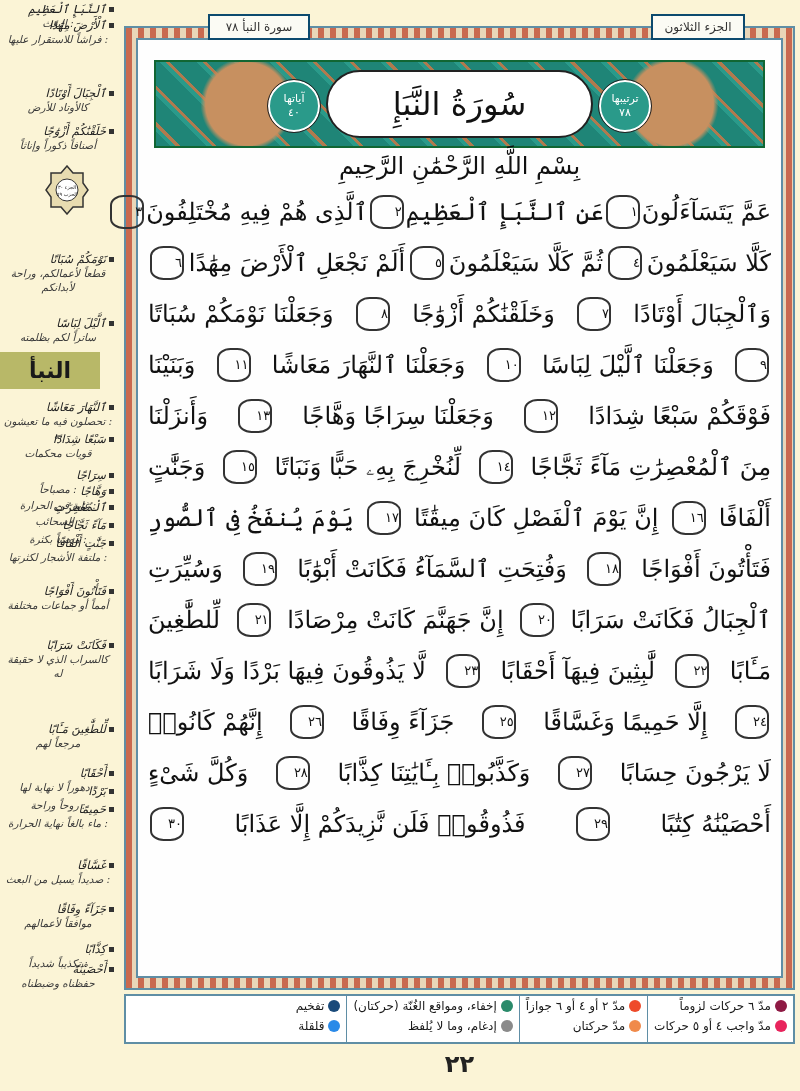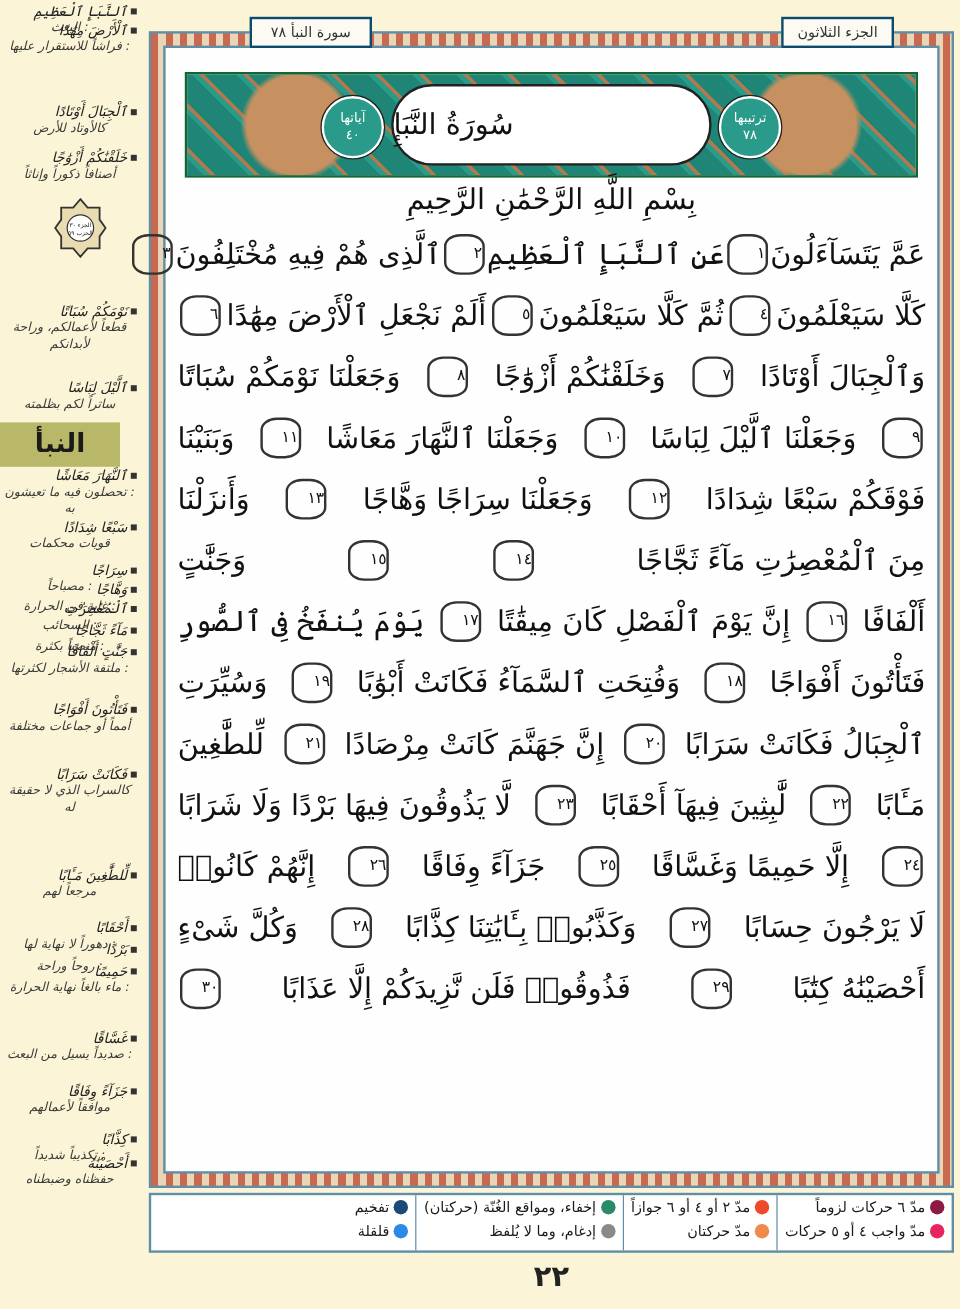--- a/index.html
+++ b/index.html
@@ -21,21 +21,21 @@
   .page{position:absolute;left:2px;top:2px;right:2px;bottom:2px;background:#fefefe;padding-left:36px;}
   .hdr-tab{position:absolute;top:-12px;height:22px;background:#fbfbf4;border:2px solid #0c4a6e;font-size:12px;color:#333;display:flex;align-items:center;justify-content:center;direction:rtl;}
   .hdr-left{left:84px;width:98px;}
   .hdr-right{right:50px;width:90px;}
   
   .banner{position:absolute;left:16px;top:20px;right:16px;height:84px;background:
       radial-gradient(circle at 15% 50%,#c79060 0 8%,transparent 9%),
       radial-gradient(circle at 85% 50%,#c79060 0 8%,transparent 9%),
       repeating-linear-gradient(45deg,#1f8577 0 10px,#2a9a8a 10px 14px,#b07a4e 14px 17px,#1f8577 17px 26px);
       border:2px solid #163;}
-  .banner-center{position:absolute;left:170px;right:170px;top:8px;bottom:8px;background:#fff;border:2px solid #222;border-radius:40px;display:flex;align-items:center;justify-content:flex-end;font-size:24px;color:#111;direction:rtl;}
+  .banner-center{position:absolute;left:170px;right:170px;top:8px;bottom:8px;background:#fff;border:2px solid #222;border-radius:40px;display:flex;align-items:center;justify-content:center;font-size:32px;color:#111;direction:rtl;}
   .badge{position:absolute;top:18px;width:48px;height:48px;border-radius:50%;background:#2a9a8a;border:2px solid #fff;outline:1px solid #222;color:#fff;font-size:11px;line-height:14px;display:flex;flex-direction:column;align-items:center;justify-content:center;direction:rtl;}
   .badge-ayat{left:112px;}
   .badge-order{right:112px;}
   
   .basmala{position:absolute;left:0;right:0;top:112px;text-align:center;font-size:24px;color:#111;direction:rtl;}
   .lines{position:absolute;left:10px;right:10px;top:146px;direction:rtl;}
   .line{height:51px;display:flex;justify-content:space-between;align-items:center;font-family:"DejaVu Serif",serif;font-size:24px;color:#111;white-space:nowrap;text-align-last:justify;}
   .ayah{display:inline-block;min-width:30px;height:30px;border:2px solid #333;border-radius:40% 40% 40% 40%/30% 30% 30% 30%;font-size:13px;line-height:30px;text-align:center;vertical-align:middle;margin:0 2px;font-family:"DejaVu Sans",sans-serif;}
   
   .legend{position:absolute;left:124px;top:994px;width:671px;height:50px;background:#fff;border:2px solid #5f8ea5;display:flex;direction:rtl;font-size:12px;box-sizing:border-box;}
@@ -66,21 +66,21 @@
       <span class="m">أصنافاً ذكوراً وإناثاً</span>
     </div>
     <div class="gloss" style="top: 252px;">
       <span class="w">نَوْمَكُمْ سُبَاتًا</span>
       <span class="m">قطعاً لأعمالكم، وراحة لأبدانكم</span>
     </div>
     <div class="gloss" style="top: 316px;">
       <span class="w">ٱلَّيْلَ لِبَاسًا</span>
       <span class="m">ساتراً لكم بظلمته</span>
     </div>
-    <div class="gloss" style="top: 389px;">
+    <div class="gloss" style="top: 400px;">
       <span class="w">ٱلنَّهَارَ مَعَاشًا</span>
       <span class="m">: تحصلون فيه ما تعيشون به</span>
     </div>
     <div class="gloss" style="top: 432px;">
       <span class="w">سَبْعًا شِدَادًا</span>
       <span class="m">قويات محكمات</span>
     </div>
     <div class="gloss" style="top: 468px;">
       <span class="w">سِرَاجًا</span>
       <span class="m">: مصباحاً</span>
@@ -203,20 +203,21 @@
           <div class="line">
             <span>فَوْقَكُمْ سَبْعًا شِدَادًا</span>
             <span class="ayah">١٢</span>
             <span>وَجَعَلْنَا سِرَاجًا وَهَّاجًا</span>
             <span class="ayah">١٣</span>
             <span>وَأَنزَلْنَا</span>
           </div>
           <div class="line">
             <span>مِنَ ٱلْمُعْصِرَٰتِ مَآءً ثَجَّاجًا</span>
             <span class="ayah">١٤</span>
+            <span>لِّنُخْرِجَ بِهِۦ حَبًّا وَنَبَاتًا</span>
             <span class="ayah">١٥</span>
             <span>وَجَنَّٰتٍ</span>
           </div>
           <div class="line">
             <span>أَلْفَافًا</span>
             <span class="ayah">١٦</span>
             <span>إِنَّ يَوْمَ ٱلْفَصْلِ كَانَ مِيقَٰتًا</span>
             <span class="ayah">١٧</span>
             <span>يَوْمَ يُنفَخُ فِى ٱلصُّورِ</span>
           </div>

